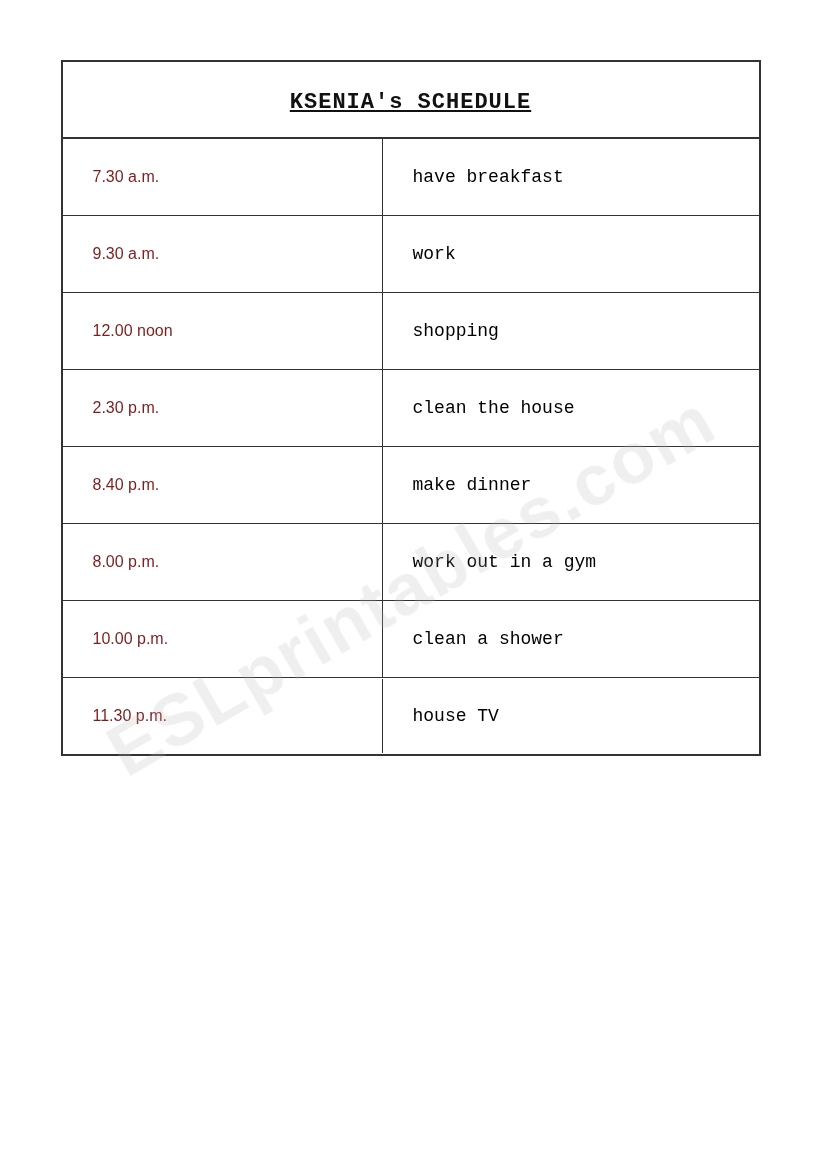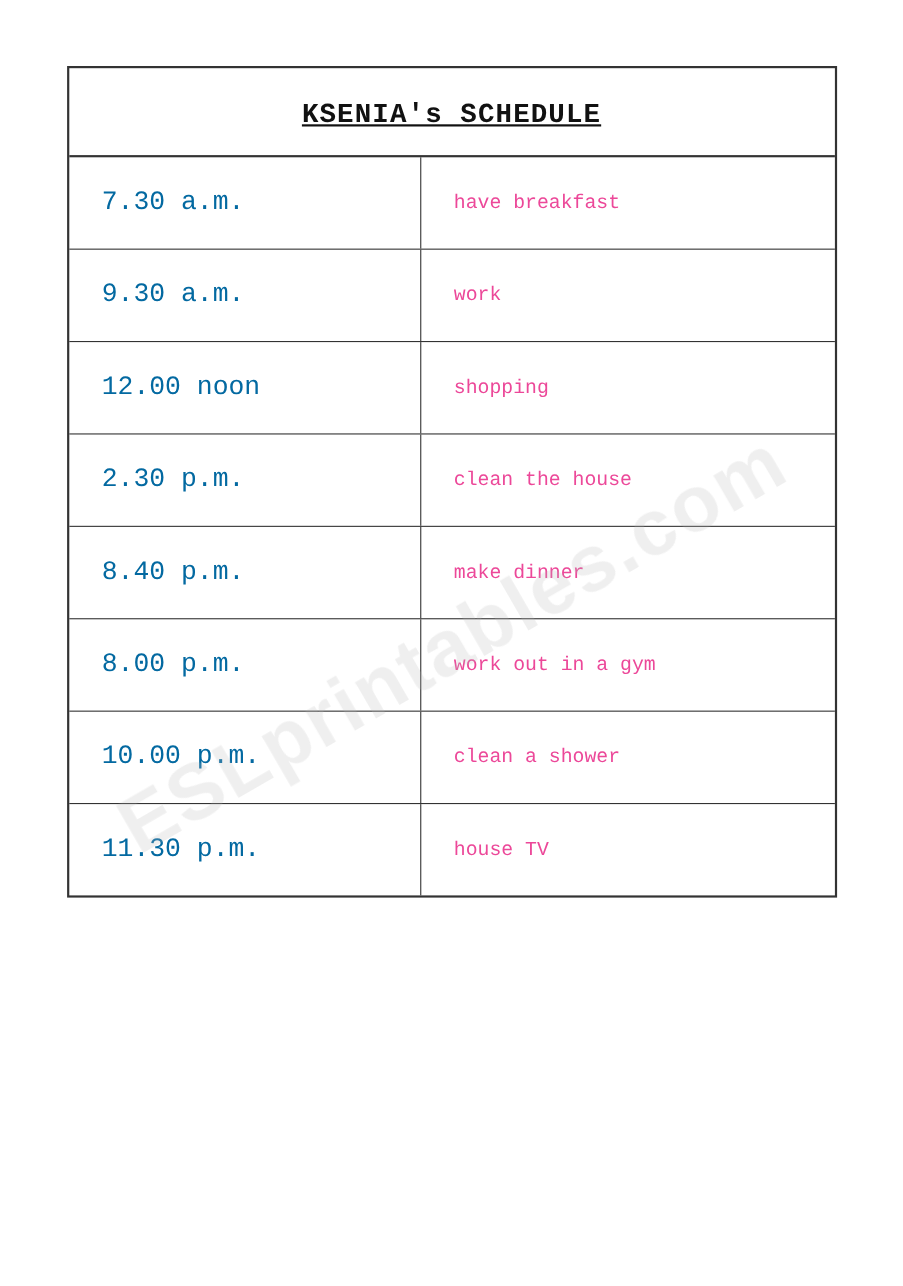--- a/index.html
+++ b/index.html
@@ -33,21 +33,21 @@
     }
 
     .schedule-title-row {
       text-align: center;
       padding: 28px 20px 22px;
       border-bottom: 2px solid #333;
     }
 
     .schedule-title {
       font-family: 'Courier New', Courier, monospace;
-      font-size: 25px;
+      font-size: 22px;
       font-weight: bold;
       text-decoration: underline;
       letter-spacing: 1px;
       color: #111;
     }
 
     .schedule-row {
       display: flex;
       border-bottom: 1.5px solid #333;
     }
@@ -55,33 +55,33 @@
     .schedule-row:last-child {
       border-bottom: none;
       align-items: center;
     }
 
     .time-cell {
       width: 320px;
       min-width: 320px;
       padding: 28px 30px;
       border-right: 1.5px solid #333;
-      font-family: Liberation Mono, monospace;
-      font-size: 24px;
-      color: #0369a1;
+      font-family: Liberation Sans, sans-serif;
+      font-size: 16px;
+      color: #7f1d1d;
       display: flex;
       align-items: center;
     }
 
     .activity-cell {
       flex: 1;
       padding: 28px 30px;
       font-family: 'Courier New', Courier, monospace;
       font-size: 18px;
-      color: #ec4899;
+      color: #000000;
       display: flex;
       align-items: center;
     }
 
     .watermark {
       position: fixed;
       top: 50%;
       left: 50%;
       transform: translate(-50%, -50%) rotate(-30deg);
       font-family: Arial, sans-serif;

